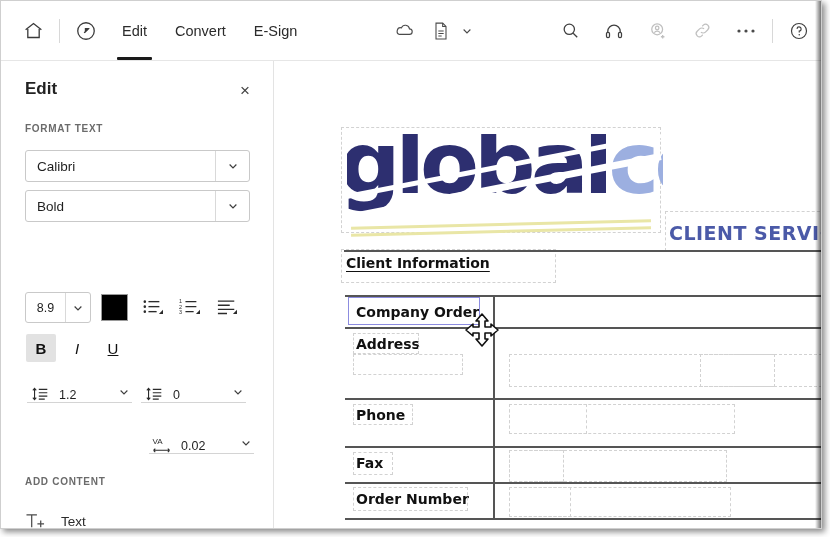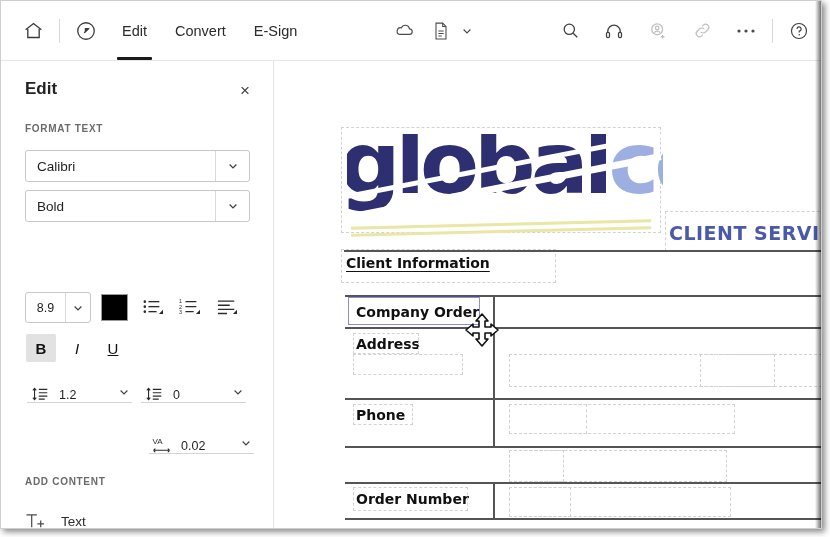--- a/index.html
+++ b/index.html
@@ -520,20 +520,24 @@
         <span class="tlabel">Phone</span>
         <span class="dash-lite" style="left:8px; top:4px; width:60px; height:21px;"></span>
       </div>
       <div class="tcell-r">
         <span class="dash-lite" style="left:14px; top:4px; width:226px; height:30px;"></span>
         <span class="dash-lite" style="left:14px; top:4px; width:78px; height:30px;"></span>
       </div>
     </div>
 
     <div class="trow" style="height:36px">
+      <div class="tcell-l">
+        <span class="tlabel">Fax</span>
+        <span class="dash-lite" style="left:8px; top:4px; width:40px; height:23px;"></span>
+      </div>
       <div class="tcell-r">
         <span class="dash-lite" style="left:14px; top:2px; width:218px; height:32px;"></span>
         <span class="dash-lite" style="left:14px; top:2px; width:55px; height:32px;"></span>
       </div>
     </div>
 
     <div class="trow" style="height:36px">
       <div class="tcell-l">
         <span class="tlabel">Order Number</span>
         <span class="dash-lite" style="left:8px; top:3px; width:115px; height:24px;"></span>

